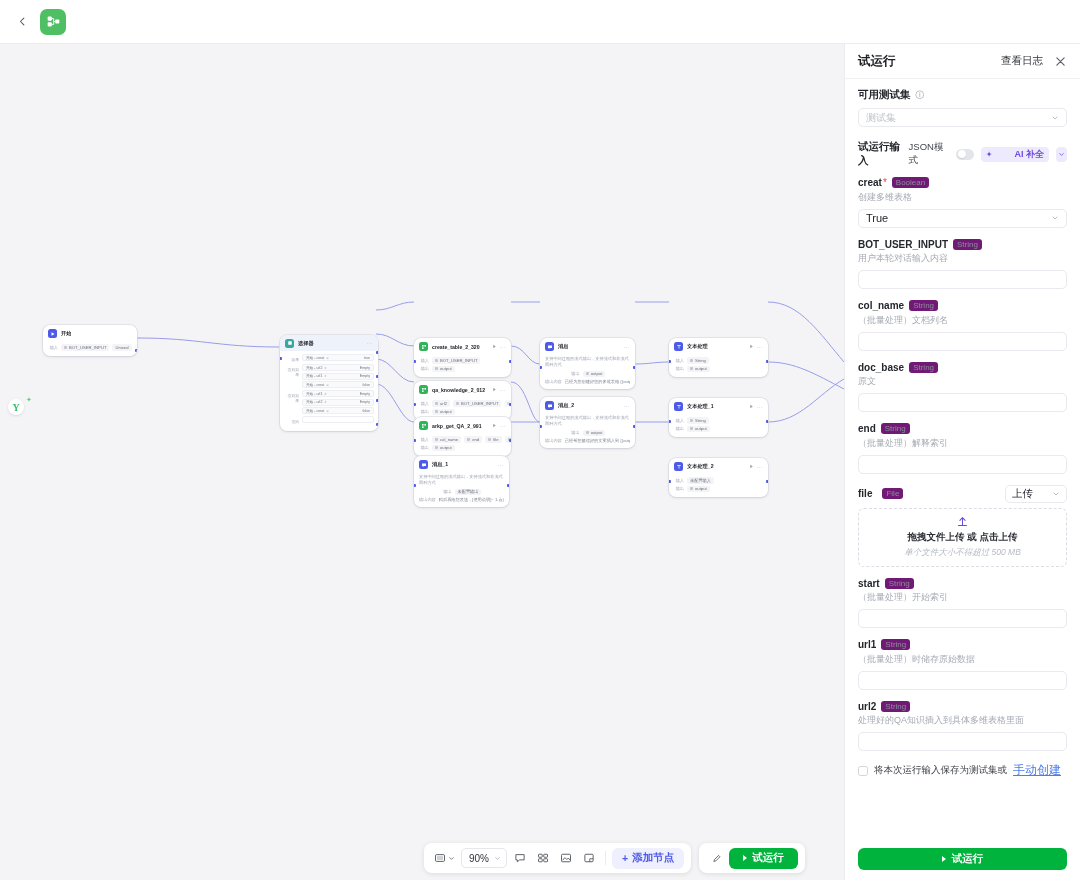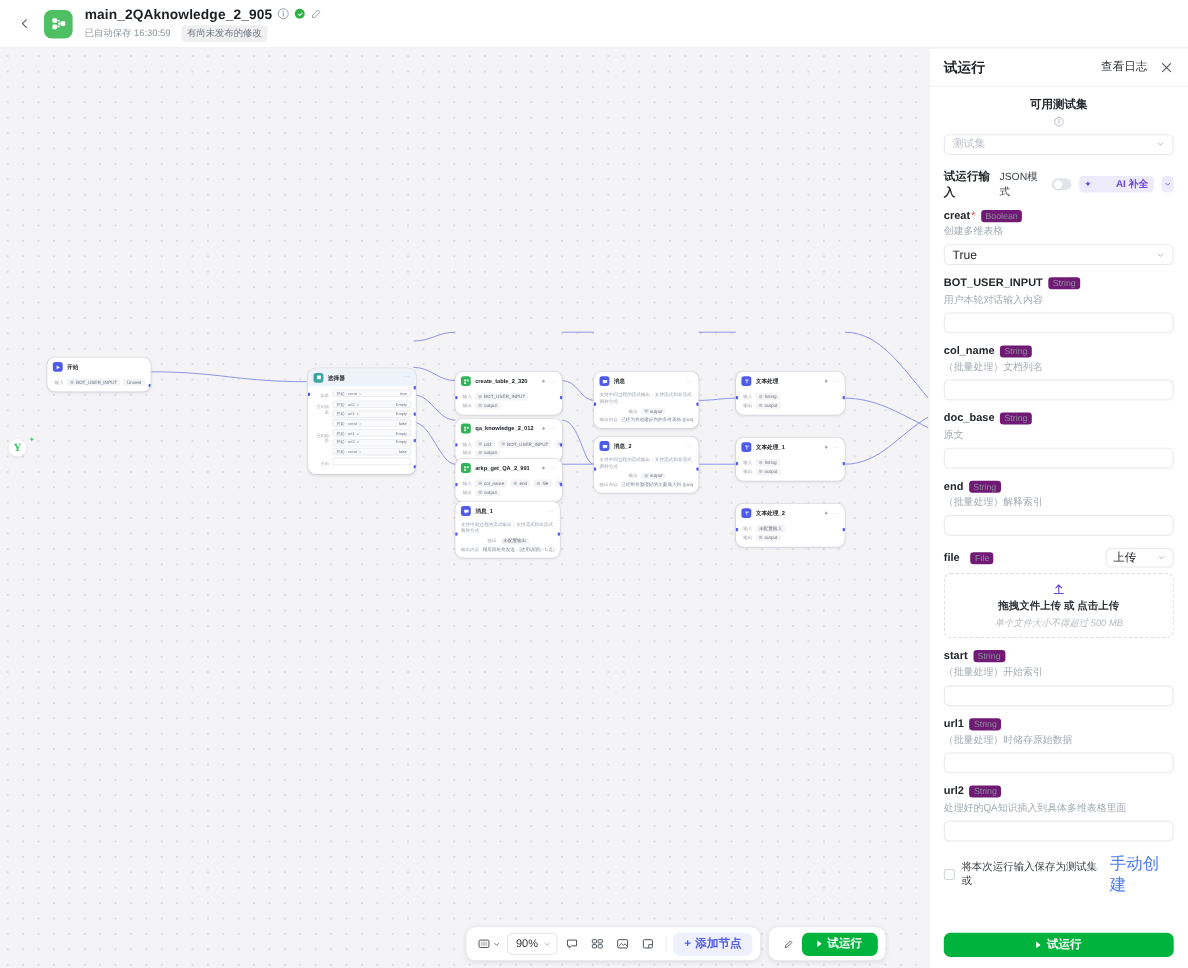--- a/index.html
+++ b/index.html
@@ -157,21 +157,21 @@
     height: 35px; display: flex; align-items: center; padding: 0 13px; flex: none;
     border-bottom: 1px solid #f0f0f3;
   }
   .p-title { font-size: 12.5px; font-weight: bold; color: #1c1f23; }
   .p-head-right { margin-left: auto; display: flex; align-items: center; gap: 11px; }
   .p-log { font-size: 10.5px; color: #30333a; cursor: pointer; }
   .p-close { width: 13px; height: 13px; color: #5a5e66; cursor: pointer; }
 
   .p-body { flex: 1; overflow-y: auto; padding: 9px 13px 0 13px; }
 
-  .sec-lbl { display: flex; align-items: center; gap: 4px; margin-bottom: 6px; flex-direction: column; }
+  .sec-lbl { display: flex; align-items: center; gap: 4px; margin-bottom: 6px; }
   .sec-lbl-t { font-size: 10.5px; font-weight: bold; color: #23262c; }
   .ic-i { width: 9.5px; height: 9.5px; color: #a5aab5; }
 
   .select-box {
     height: 19px; border: 1px solid #e9e9ef; border-radius: 5px; display: flex; align-items: center;
     padding: 0 7px; background: #fff; cursor: pointer;
   }
   .select-ph { font-size: 10px; color: #bcc0c9; }
   .select-val { font-size: 11px; color: #23262c; }
   .chev { margin-left: auto; width: 8px; height: 8px; color: #a8adb7; }
@@ -223,21 +223,21 @@
     gap: 3px; background: #fff; cursor: pointer;
   }
   .dz-ic { width: 13px; height: 13px; color: #6f4ae0; }
   .dz-t1 { font-size: 9.5px; color: #2b2e35; font-weight: bold; }
   .dz-t2 { font-size: 8.5px; color: #b6bac3; font-style: italic; }
 
   .save-row { display: flex; align-items: center; gap: 6px; margin: 8px 0 14px 0; }
   .cbx { width: 10px; height: 10px; border: 1px solid #d3d5dd; border-radius: 2.5px; background: #fff;
          cursor: pointer; flex: none; }
   .save-txt { font-size: 9.5px; color: #3a3d45; }
-  .save-link { font-size: 15px; color: #4e7de8; cursor: pointer; }
+  .save-link { font-size: 12px; color: #4e7de8; cursor: pointer; text-decoration: underline; }
 
   .p-foot { flex: none; padding: 8px 13px 10px 13px; }
   .p-run {
     width: 100%; height: 22px; border-radius: 6px; background: #00b33c; color: #fff;
     font-size: 10.5px; font-weight: bold; display: flex; align-items: center; justify-content: center;
     gap: 6px; cursor: pointer; border: none; font-family: inherit;
   }
 </style>
 </head>
 <body>
@@ -251,41 +251,20 @@
       </svg>
     </div>
     <div class="app-logo">
       <svg viewBox="0 0 18 18" width="15" height="15">
         <rect x="2" y="3" width="5" height="5" rx="1.2" fill="#fff"></rect>
         <rect x="2" y="10" width="5" height="5" rx="1.2" fill="#fff"></rect>
         <rect x="11" y="6.5" width="5" height="5" rx="1.2" fill="#fff"></rect>
         <path d="M7 5.5 H9.2 V9 H11" stroke="#fff" stroke-width="1.1" fill="none"></path>
         <path d="M7 12.5 H9.2 V9 H11" stroke="#fff" stroke-width="1.1" fill="none"></path>
       </svg>
-    </div>
-    <div class="title-wrap">
-      <div class="title-row">
-        <span class="title-text">main_2QAknowledge_2_905</span>
-        <svg class="ic-info" viewBox="0 0 16 16">
-          <circle cx="8" cy="8" r="6.6" fill="none" stroke="currentColor" stroke-width="1.2"></circle>
-          <path d="M8 7v4.2M8 4.6v.9" stroke="currentColor" stroke-width="1.3" stroke-linecap="round"></path>
-        </svg>
-        <span class="dot-ok">
-          <svg viewBox="0 0 12 12">
-            <path d="M3 6.2 L5 8.2 L9 4" fill="none" stroke="#fff" stroke-width="2" stroke-linecap="round" stroke-linejoin="round"></path>
-          </svg>
-        </span>
-        <svg class="ic-edit" viewBox="0 0 16 16">
-          <path d="M3 13h3l7-7-3-3-7 7z" fill="none" stroke="currentColor" stroke-width="1.2" stroke-linejoin="round"></path>
-        </svg>
-      </div>
-      <div class="sub-row">
-        <span class="sub-saved">已自动保存 16:30:59</span>
-        <span class="sub-badge">有尚未发布的修改</span>
-      </div>
     </div>
   </div>
 
   <div class="canvas">
     <div class="canvas-dots"></div>
 
     <svg class="edges">
       <g fill="none" stroke="#8c93e8" stroke-width="0.9">
         <path d="M137 294 C 200 294, 215 303, 279 303"></path>
         <path d="M376 266 C 392 266, 398 258, 414 258"></path>

